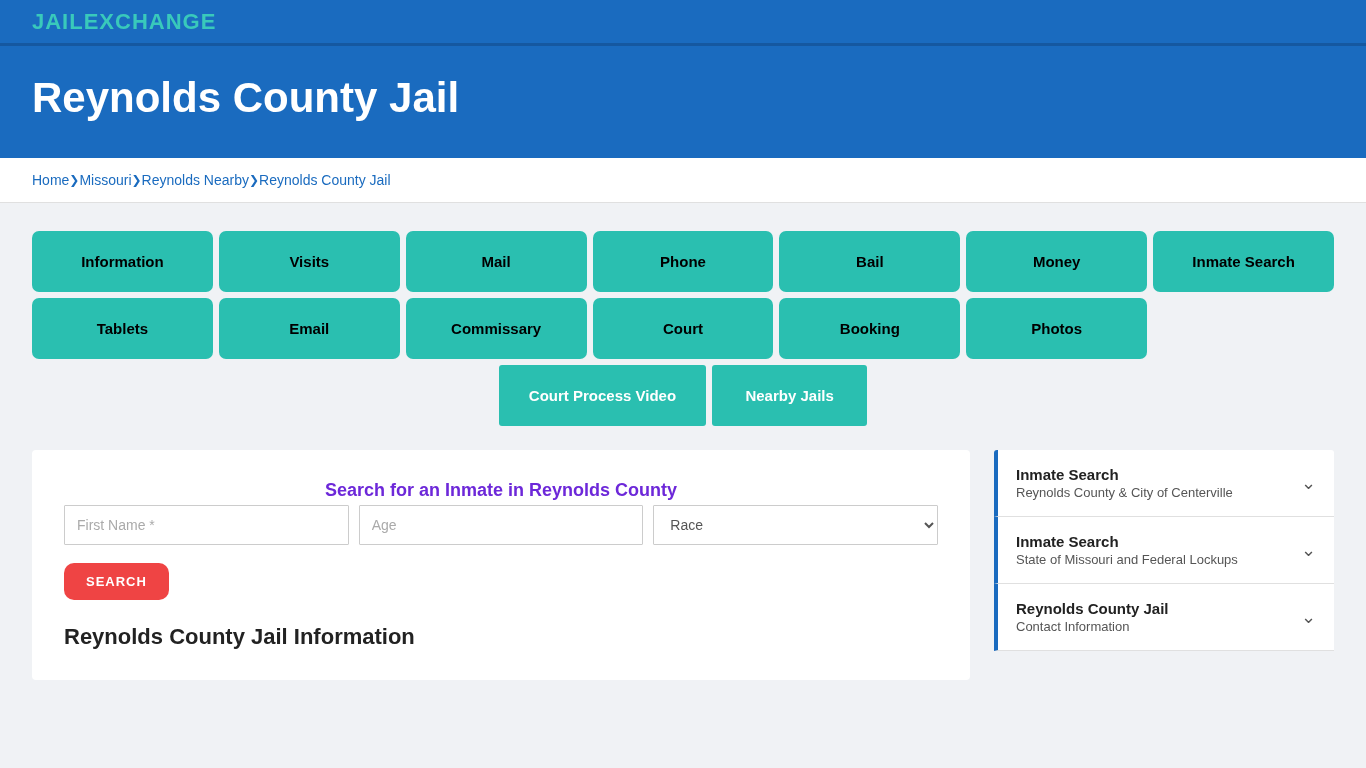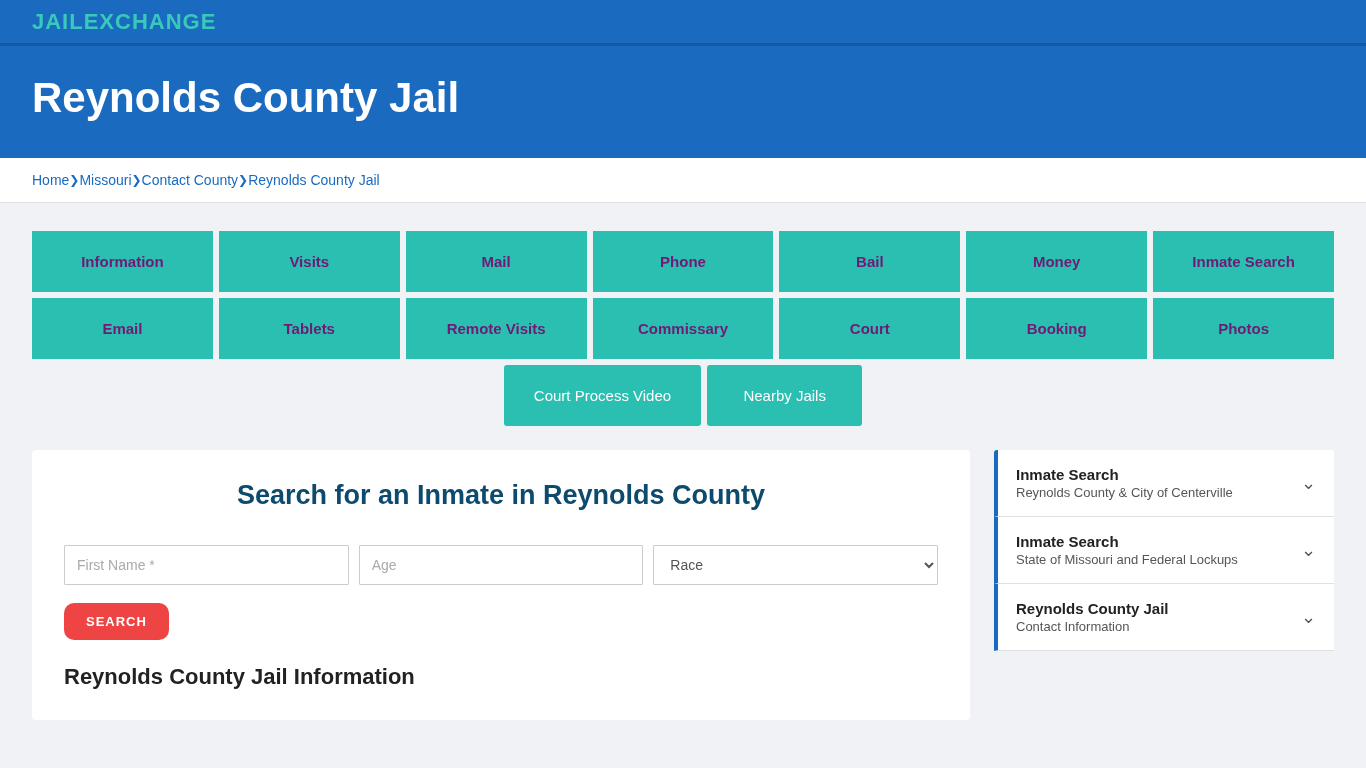--- a/index.html
+++ b/index.html
@@ -99,35 +99,35 @@
       margin-bottom: 6px;
     }
     .button-grid-row3 {
       display: flex;
       justify-content: center;
       gap: 6px;
       margin-bottom: 24px;
     }
     .grid-btn {
       background: #2abfb0;
-      color: #701a75;
+      color: #000000;
       font-size: 15px;
       font-weight: 600;
       border: none;
-      border-radius: 0;
+      border-radius: 7px;
       padding: 22px 2px;
       cursor: pointer;
       text-align: center;
       transition: background 0.2s;
     }
     .grid-btn-wide {
       background: #2abfb0;
       color: #fff;
       font-size: 15px;
-      font-weight: 400;
+      font-weight: 700;
       border: none;
       border-radius: 3px;
       padding: 22px 30px;
       cursor: pointer;
       text-align: center;
       min-width: 155px;
       transition: background 0.2s;
     }
 
     
@@ -140,24 +140,24 @@
     
     .search-panel {
       background: #fff;
       border-radius: 4px;
       padding: 30px 32px;
       flex: 1 1 0;
       min-width: 0;
     }
     .search-panel h2 {
       text-align: center;
-      font-size: 27px;
+      font-size: 18px;
       font-weight: 800;
-      margin-bottom: 34px;
-      color: #0c4a6e;
+      margin-bottom: 4px;
+      color: #6d28d9;
     }
     .search-fields {
       display: flex;
       gap: 10px;
       margin-bottom: 18px;
       flex-wrap: wrap;
     }
     .search-field {
       flex: 1 1 120px;
       padding: 10px 12px;
@@ -237,41 +237,40 @@
 <div class="hero">
   <h1>Reynolds County Jail</h1>
 </div>
 
 <div class="breadcrumb-bar">
   <div class="breadcrumb">
     <a>Home</a>
     <span class="breadcrumb-sep">❯</span>
     <a>Missouri</a>
     <span class="breadcrumb-sep">❯</span>
-    <a>Contact County</a>
+    <a>Reynolds Nearby</a>
     <span class="breadcrumb-sep">❯</span>
     <span class="breadcrumb-current">Reynolds County Jail</span>
   </div>
 </div>
 
 <div class="main-content">
 
   <div class="button-grid">
     <button class="grid-btn">Information</button>
     <button class="grid-btn">Visits</button>
     <button class="grid-btn">Mail</button>
     <button class="grid-btn">Phone</button>
     <button class="grid-btn">Bail</button>
     <button class="grid-btn">Money</button>
     <button class="grid-btn">Inmate Search</button>
   </div>
   <div class="button-grid-row2">
+    <button class="grid-btn">Tablets</button>
     <button class="grid-btn">Email</button>
-    <button class="grid-btn">Tablets</button>
-    <button class="grid-btn">Remote Visits</button>
     <button class="grid-btn">Commissary</button>
     <button class="grid-btn">Court</button>
     <button class="grid-btn">Booking</button>
     <button class="grid-btn">Photos</button>
   </div>
   <div class="button-grid-row3">
     <button class="grid-btn-wide">Court Process Video</button>
     <button class="grid-btn-wide">Nearby Jails</button>
   </div>
 

